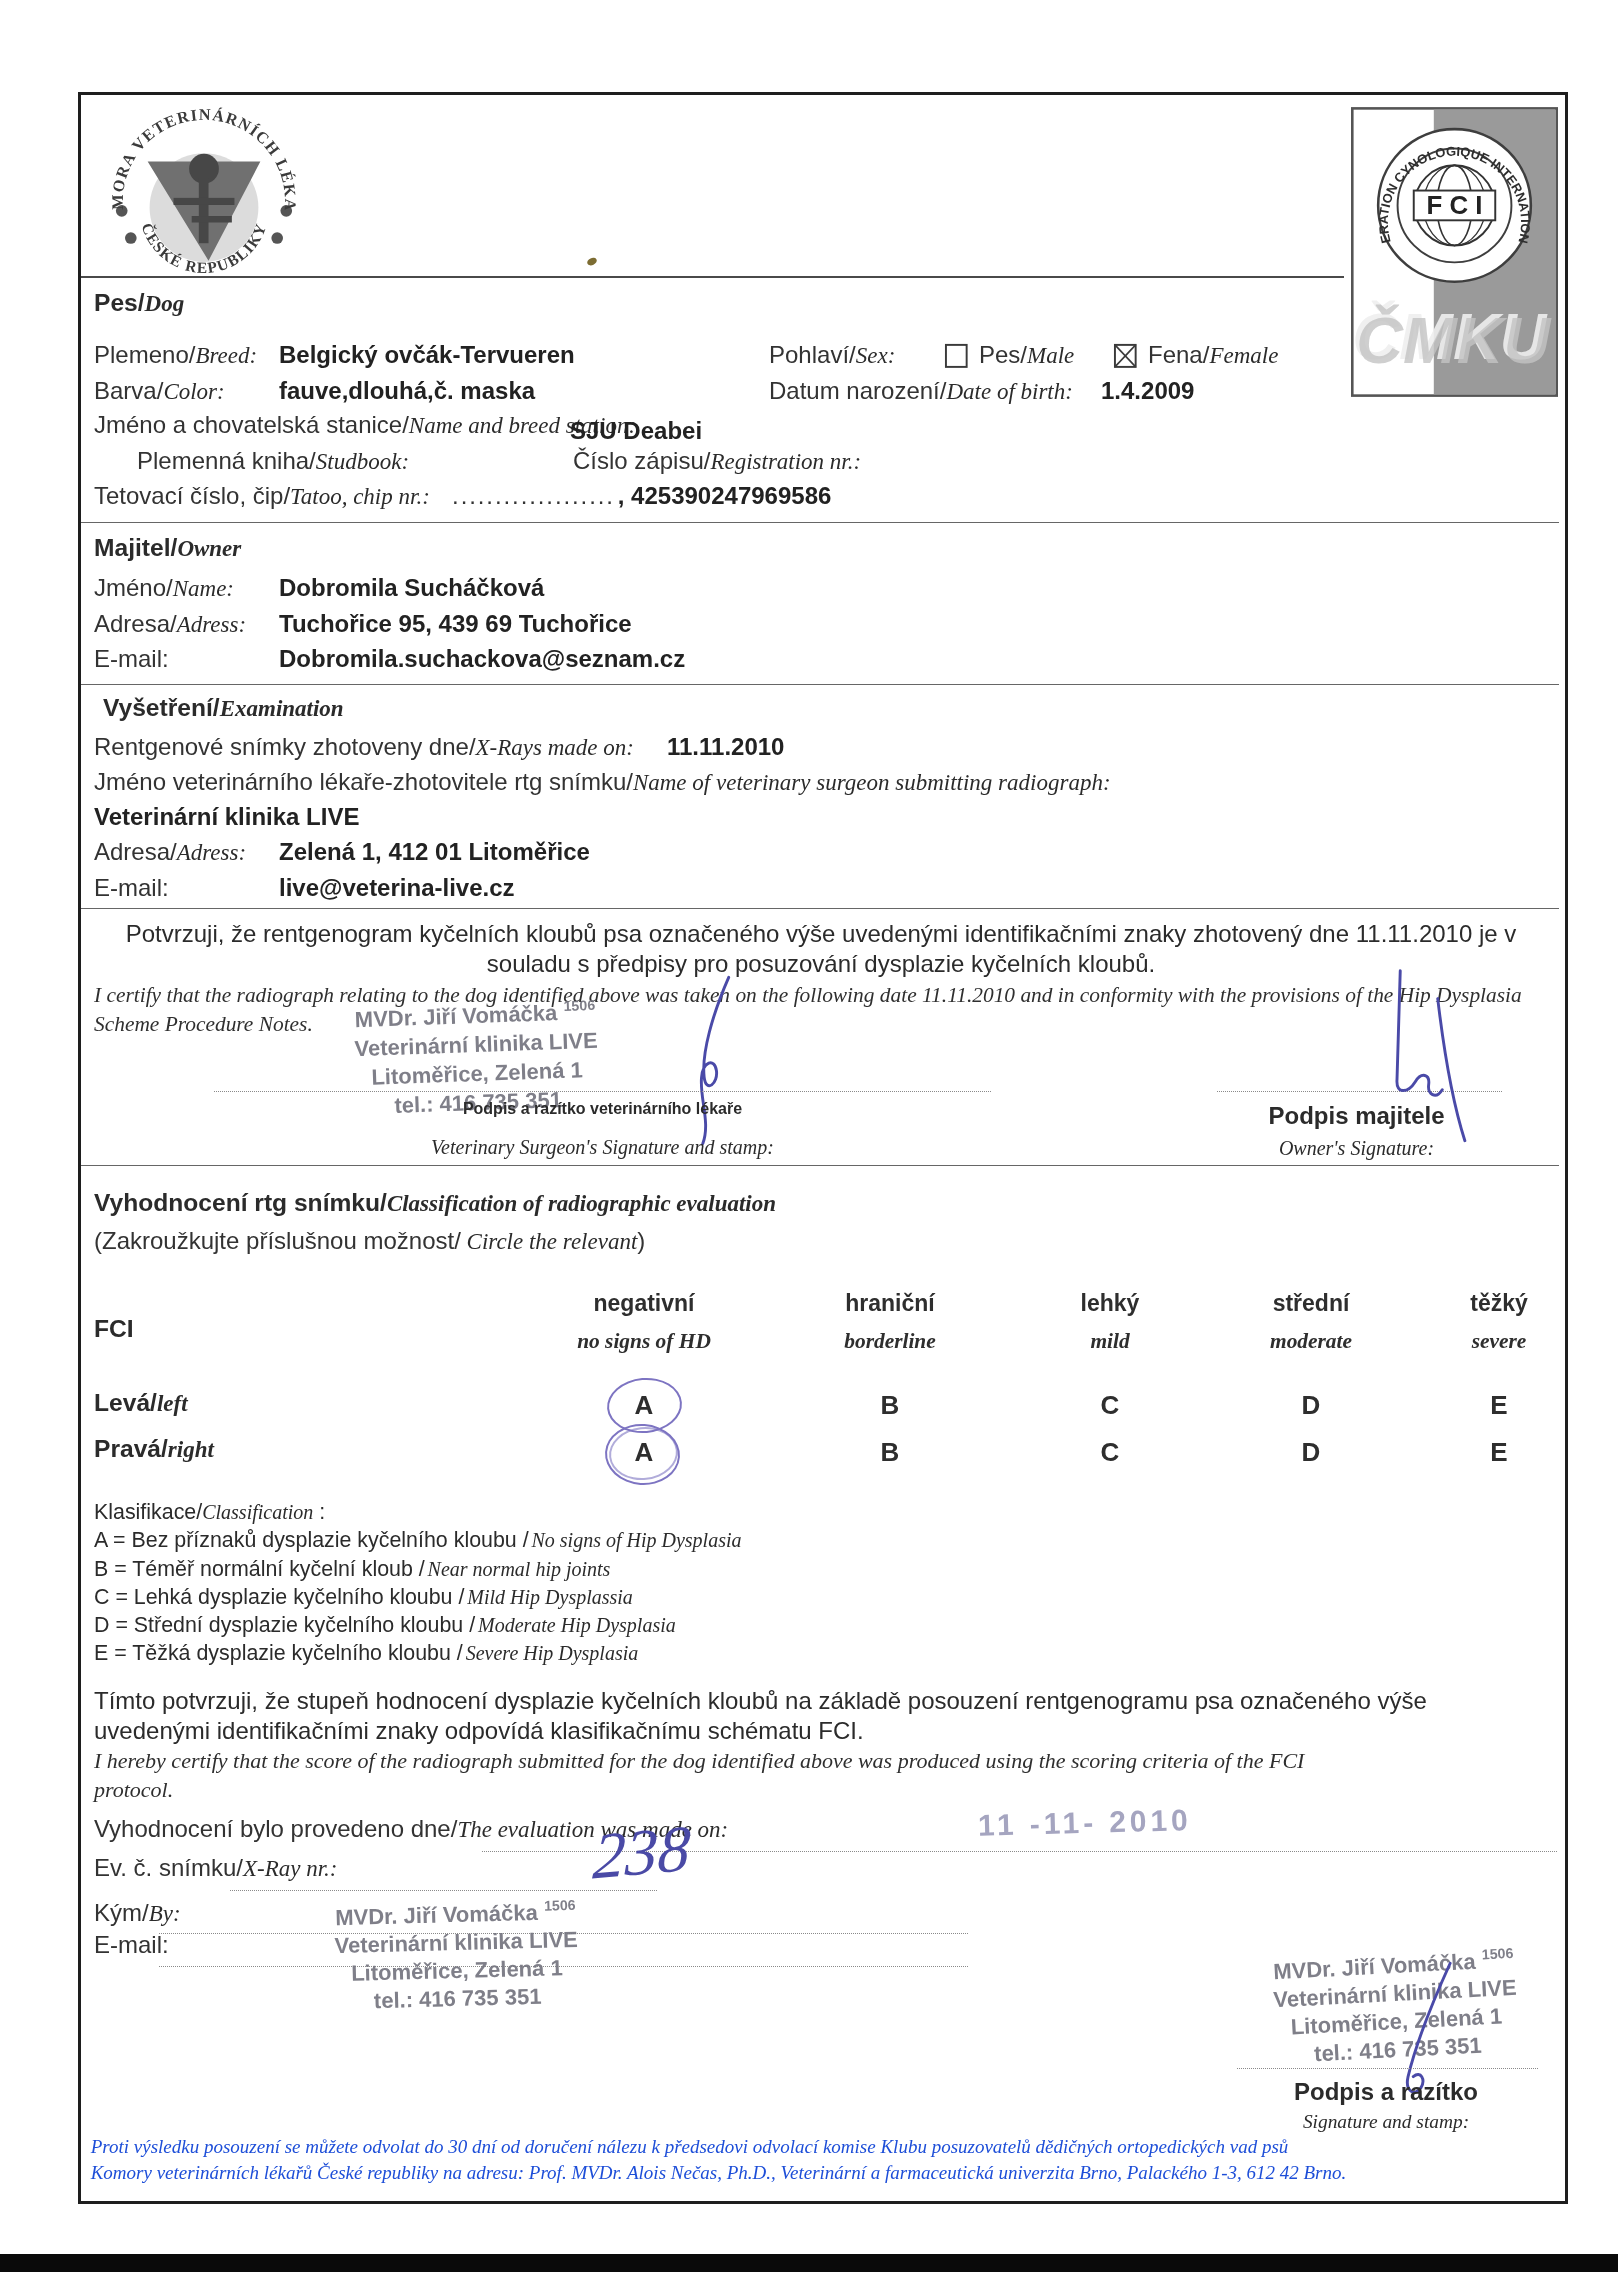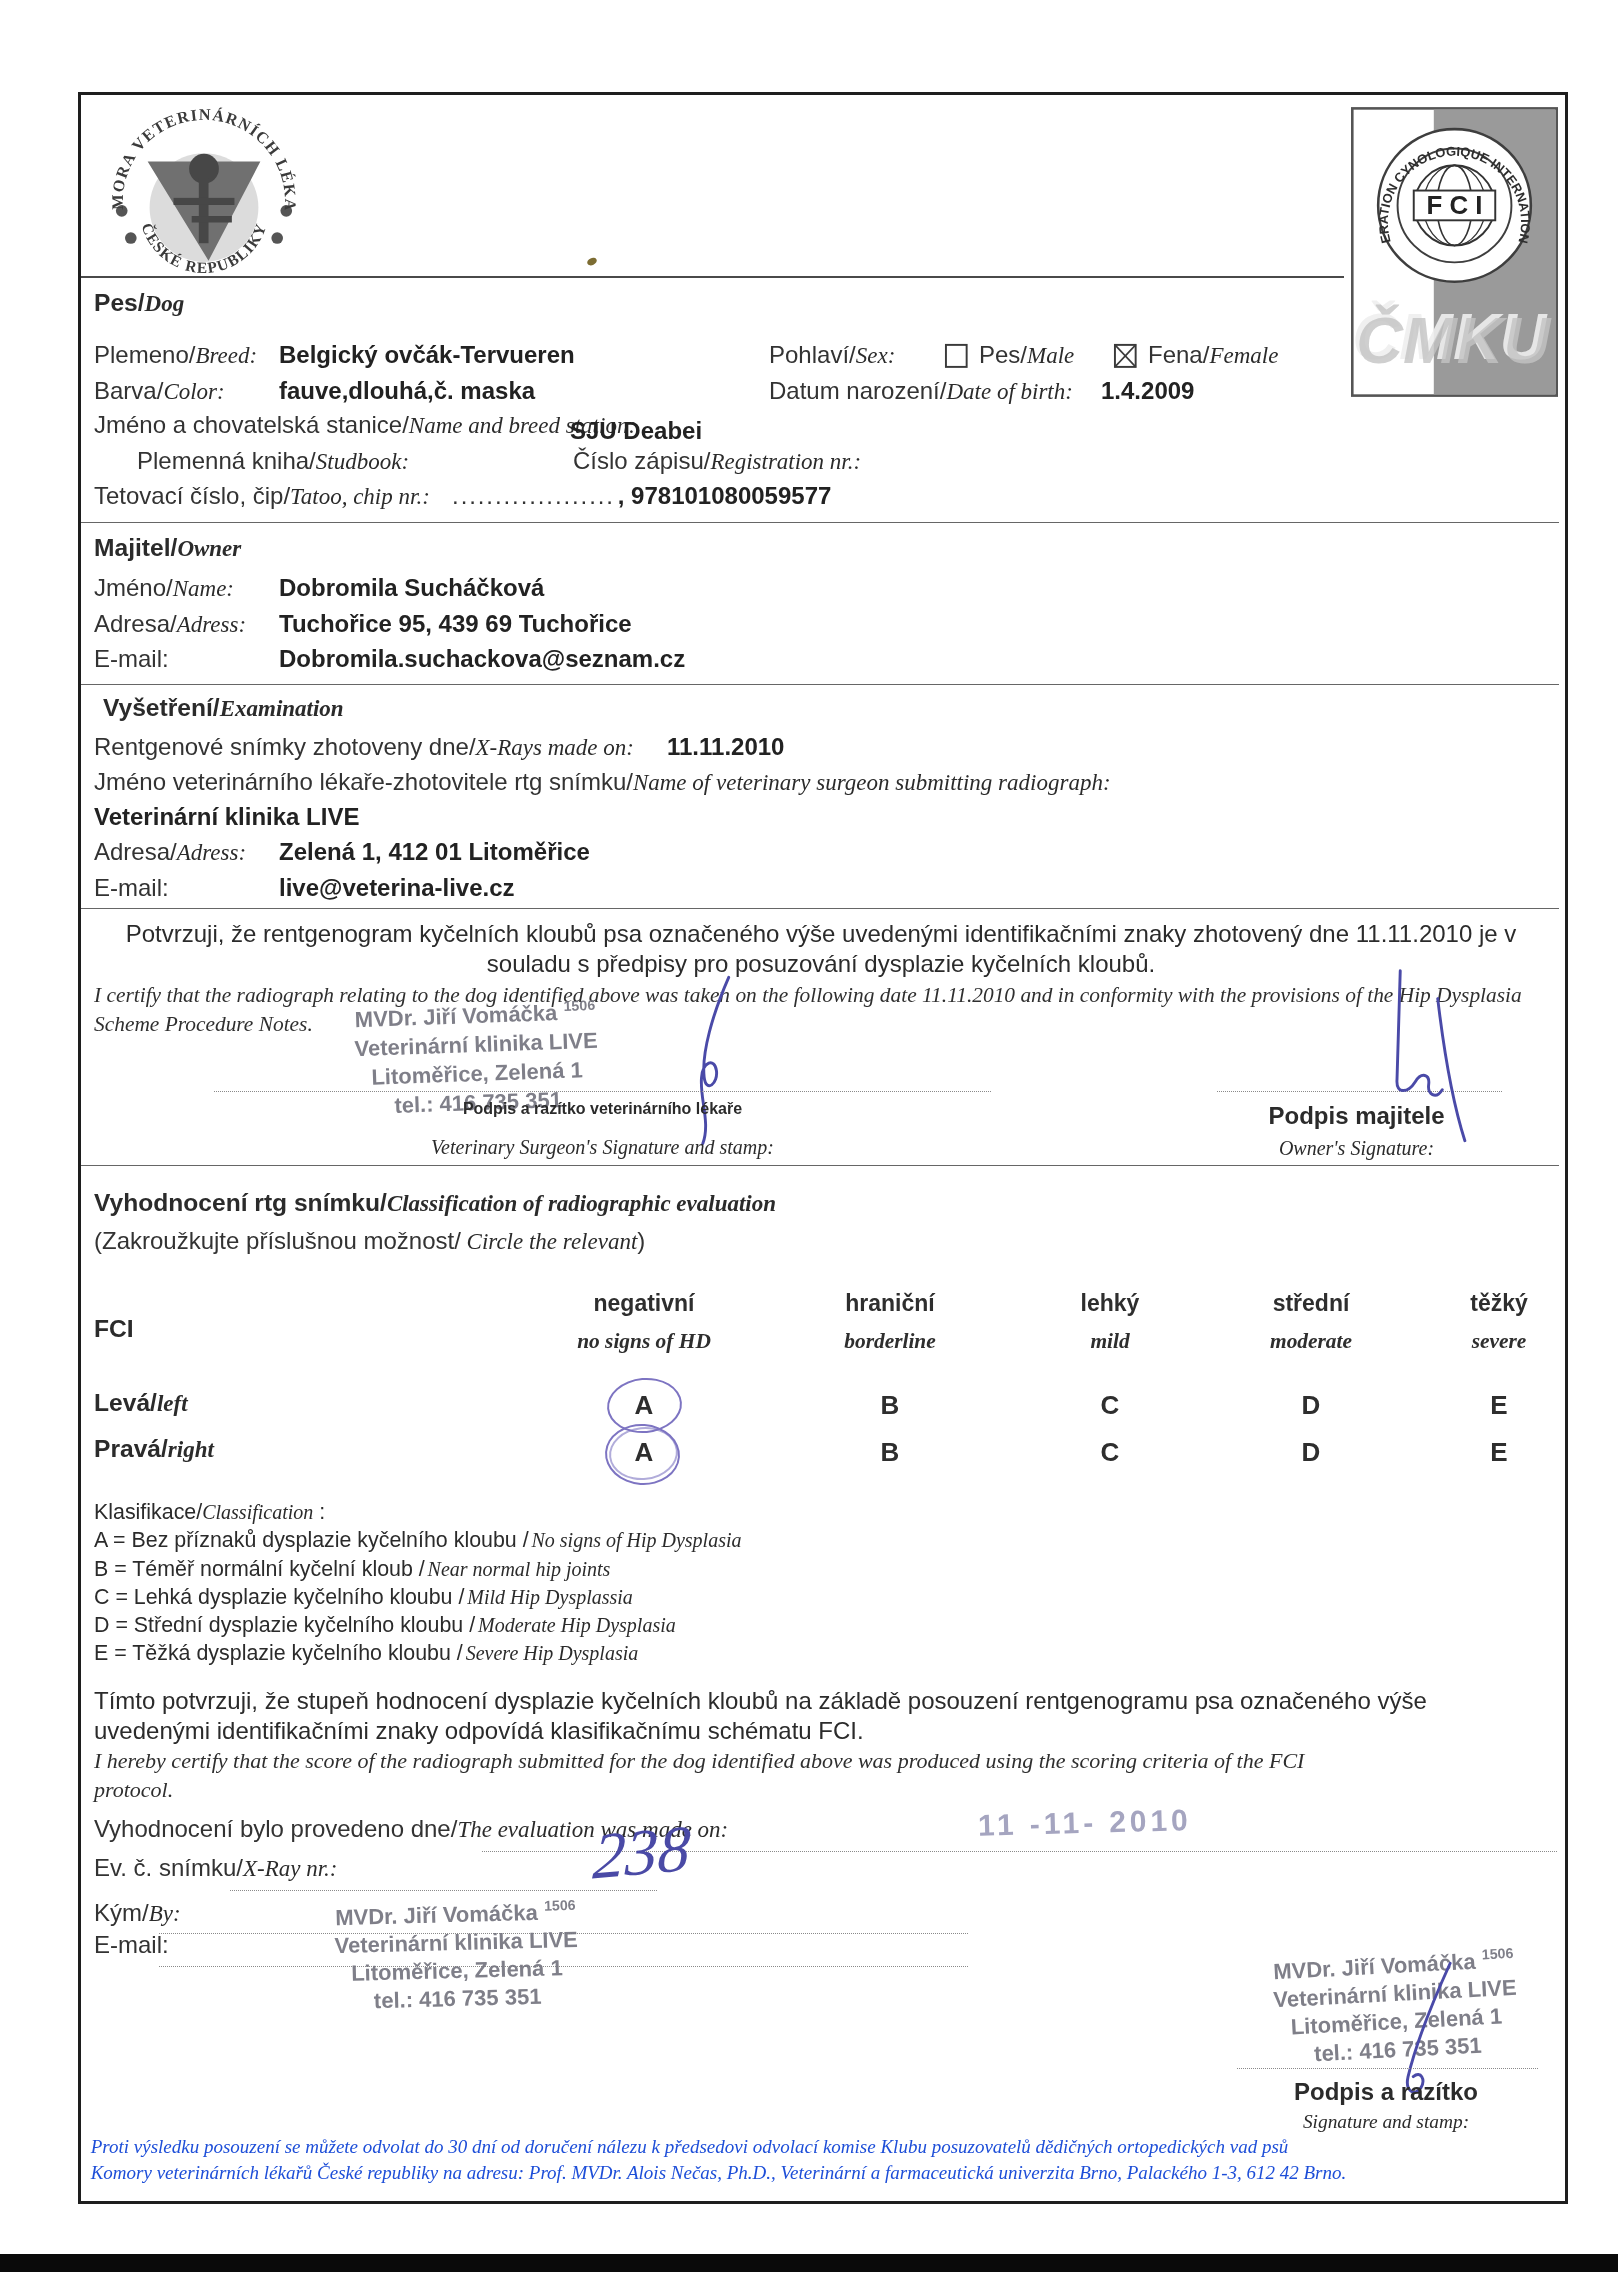--- a/index.html
+++ b/index.html
@@ -142,21 +142,21 @@
   </div>
 
   <div class="row" style="top:352px;">
     <span class="ix" style="left:0;margin-left:43px;"><span class="cs lbl">Plemenná kniha/</span><span class="en enl">Studbook:</span></span>
     <span class="ix" style="left:479px;"><span class="cs lbl">Číslo zápisu/</span><span class="en enl">Registration nr.:</span></span>
   </div>
 
   <div class="row" style="top:387px;">
     <span class="ix" style="left:0;"><span class="cs lbl">Tetovací číslo, čip/</span><span class="en enl">Tatoo, chip nr.:</span>
     <span class="lbl" style="margin-left:19.4px;letter-spacing:1.9px;">...................</span>
-    <span class="val">, 978101080059577</span></span>
+    <span class="val">, 425390247969586</span></span>
   </div>
 
   <div class="hr thin" style="left:0;top:427px;width:1478px;"></div>
 
   <div class="row sectionhead" style="top:439px;">
     <span class="cs">Majitel/</span><span class="en">Owner</span>
   </div>
   <div class="row" style="top:479px;">
     <span class="ix" style="left:0;"><span class="cs lbl">Jméno/</span><span class="en enl">Name:</span></span>
     <span class="ix val" style="left:185px;">Dobromila Sucháčková</span>

